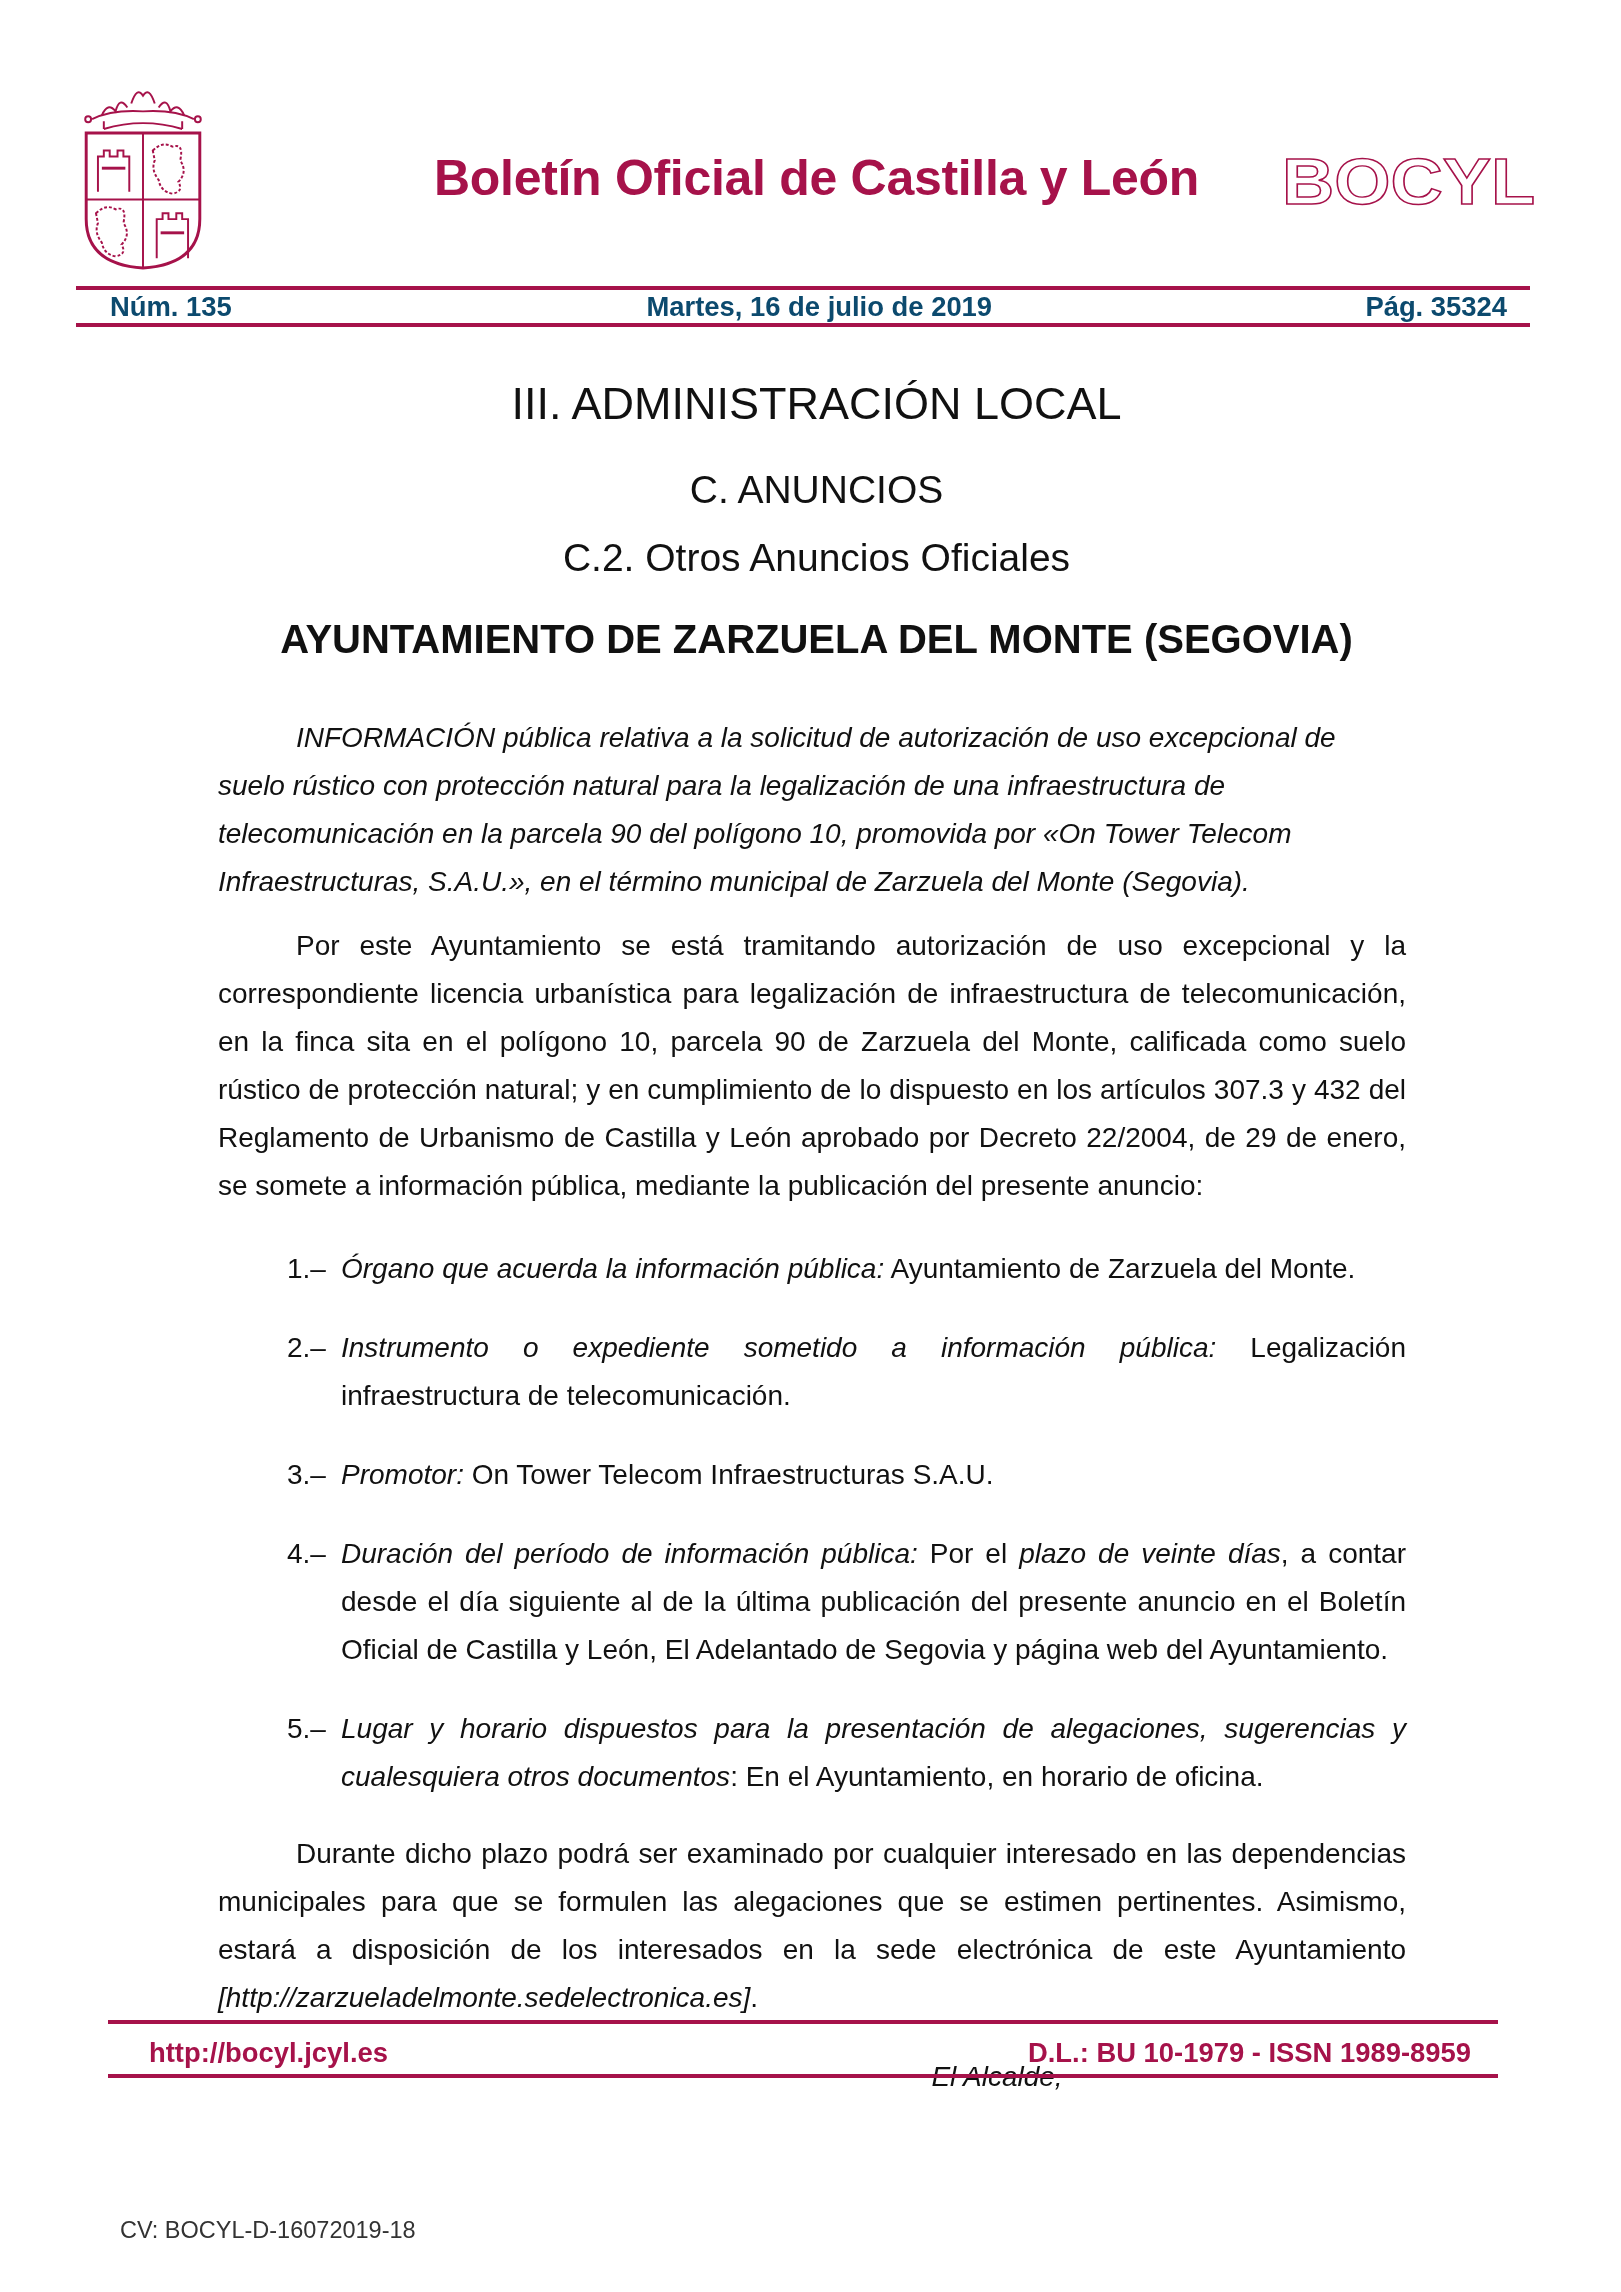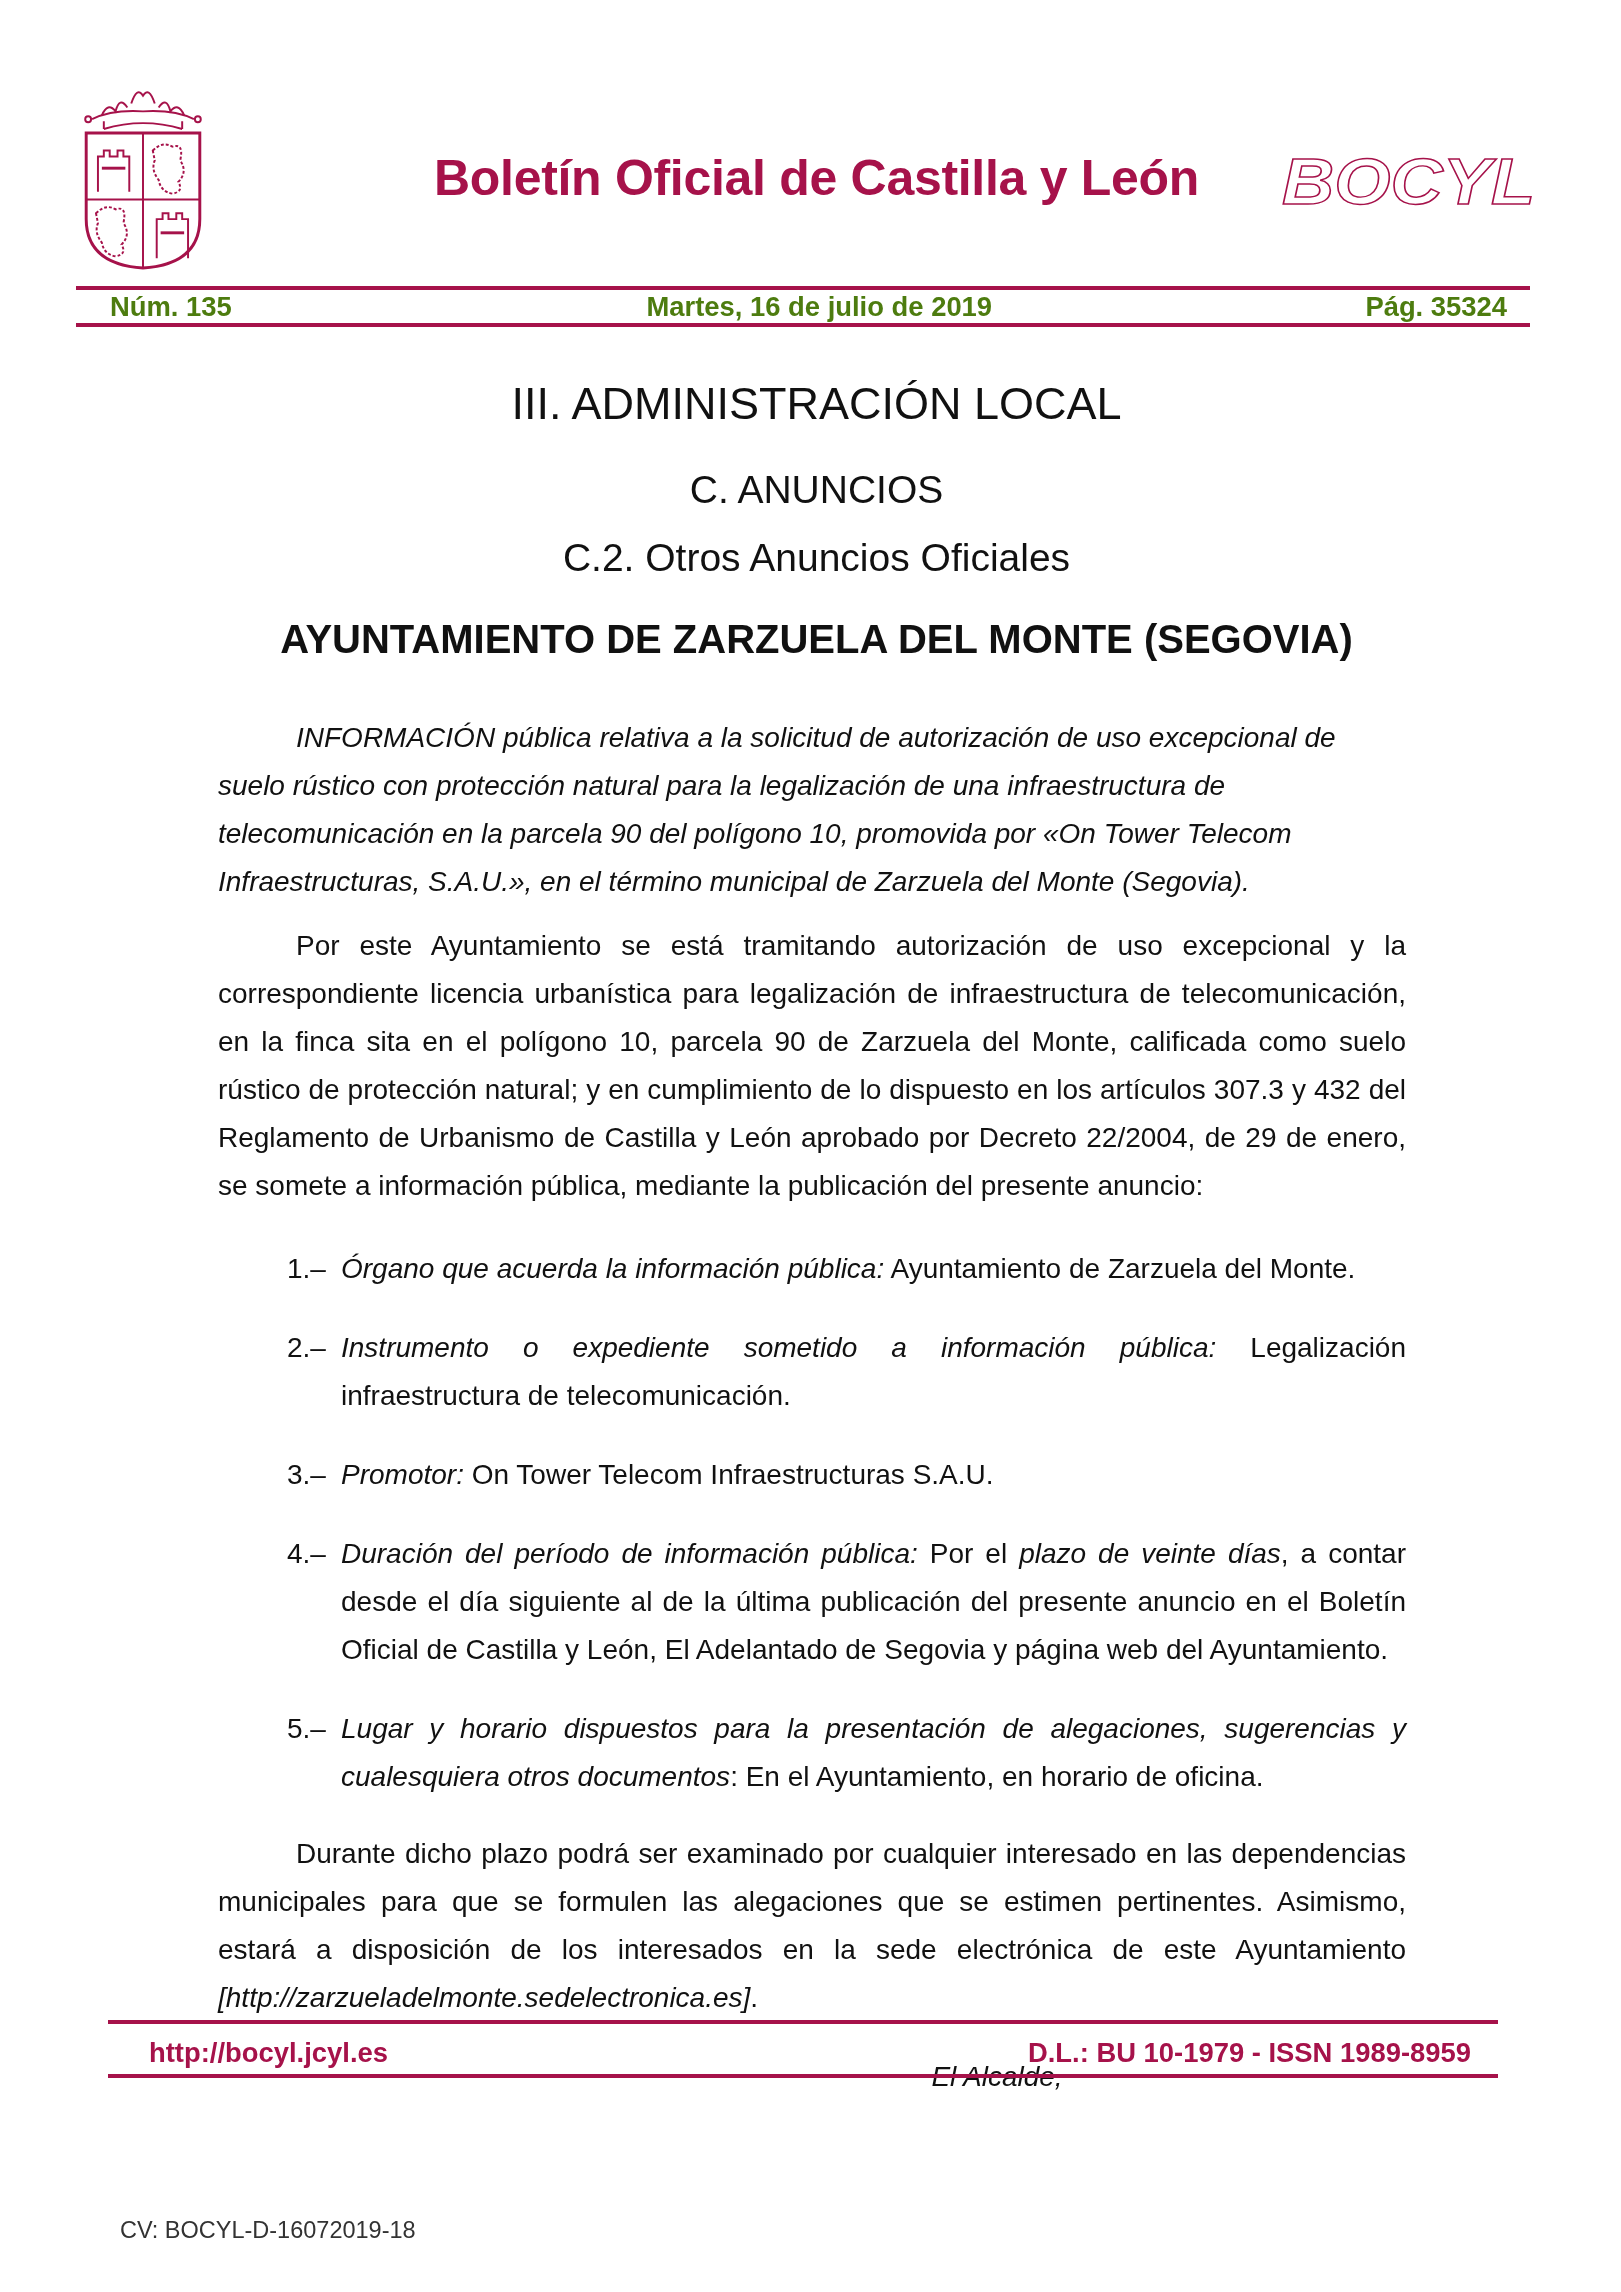--- a/index.html
+++ b/index.html
@@ -5,22 +5,22 @@
   html, body { margin: 0; padding: 0; background: #ffffff; }
   body { width: 1621px; height: 2293px; position: relative; overflow: hidden;
          font-family: "Liberation Sans", sans-serif; color: #111111; }
   .abs { position: absolute; }
   .rule { position: absolute; height: 3.9px; background: #a6124a; }
 
   
   #shield { left: 82px; top: 82px; width: 122px; height: 190px; }
   #title { left: 434px; top: 149px; font-size: 50px; font-weight: bold; color: #a6124a;
            letter-spacing: -0.3px; white-space: nowrap; }
-  #logo { left: 1282px; top: 153px; width: 257px; height: 57px; font-style: italic; }
-  .hdr { top: 291px; font-size: 27.4px; font-weight: bold; color: #4d7c0f; white-space: nowrap; }
+  #logo { left: 1282px; top: 153px; width: 257px; height: 57px; }
+  .hdr { top: 291px; font-size: 27.4px; font-weight: bold; color: #0c4a6e; white-space: nowrap; }
   #num { left: 110px; }
   #date { left: 0; width: 1621px; text-align: center; padding-left: 17.6px; box-sizing: border-box; }
   #pag { right: 114px; }
 
   
   .center { left: 6px; width: 1621px; text-align: center; white-space: nowrap; }
   #sec1 { top: 378px; font-size: 45px; }
   #sec2 { top: 468px; font-size: 39px; }
   #sec3 { top: 536px; font-size: 39px; }
   #entity { top: 617px; font-size: 40px; font-weight: bold; }

